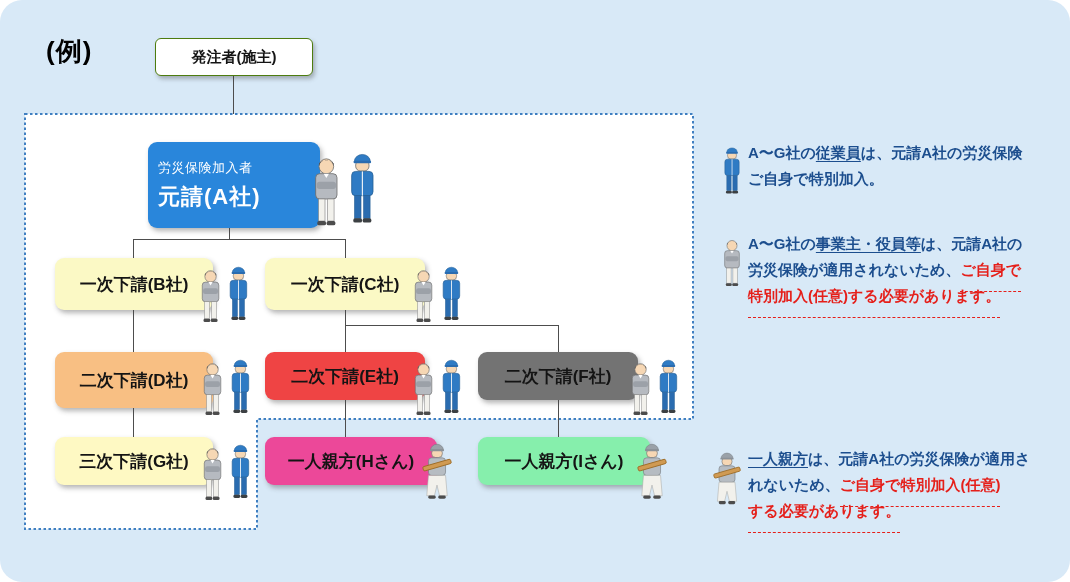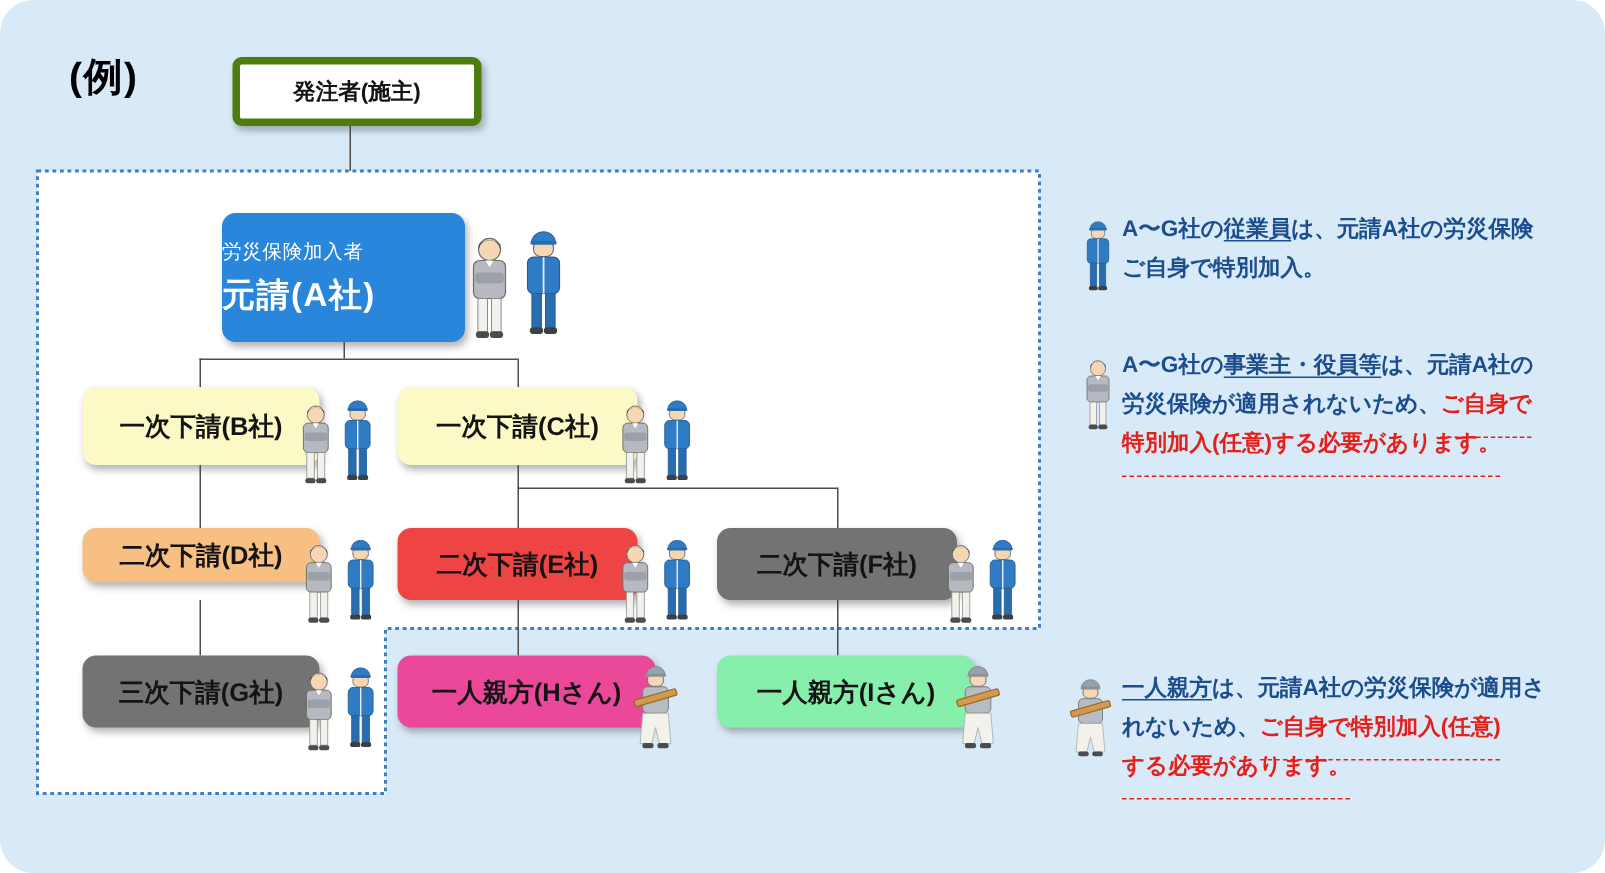--- a/index.html
+++ b/index.html
@@ -17,24 +17,24 @@
   #area-svg{position:absolute;left:0;top:0;z-index:1;}
   
   .vline,.hline{position:absolute;background:var(--line);z-index:2;}
   .vline{width:1px;}
   .hline{height:1px;}
   
   .node{position:absolute;border-radius:9px;z-index:3;
         box-shadow:2px 3px 5px rgba(70,70,70,.4);
         display:flex;align-items:center;justify-content:center;
         font-weight:bold;color:#141414;font-size:17px;white-space:nowrap;}
-  #node-orderer{border-radius:6px;background:#fff;border:5px solid #4d7c0f;
+  #node-orderer{border-radius:6px;background:#fff;border:1px solid #4d7c0f;
         box-shadow:2px 3px 4px rgba(60,60,60,.35);font-size:15px;z-index:3;}
   #node-a{flex-direction:column;align-items:flex-start;justify-content:center;
-        padding-left:0;color:#fff;}
+        padding-left:10px;color:#fff;}
   #node-a .tagline{font-size:13px;font-weight:normal;letter-spacing:.5px;margin-bottom:5px;}
   #node-a .mainline{font-size:22px;font-weight:bold;letter-spacing:1px;}
   
   #example-label{position:absolute;left:46px;top:34px;font-size:26px;font-weight:bold;
         color:#000;z-index:3;letter-spacing:1px;}
   
   .figure{position:absolute;z-index:4;}
   
   .note{position:absolute;z-index:5;color:var(--note-blue);font-size:15px;
         font-weight:bold;line-height:26px;white-space:nowrap;}
@@ -111,30 +111,30 @@
     <span class="tagline">労災保険加入者</span>
     <span class="mainline">元請(A社)</span>
   </div>
 
   <div class="node" style="left: 55px; top: 258px; width: 158px; height: 52px; background-color: rgb(251, 249, 197);">
     <span>一次下請(B社)</span>
   </div>
   <div class="node" style="left: 265px; top: 258px; width: 160px; height: 52px; background-color: rgb(251, 249, 197);">
     <span>一次下請(C社)</span>
   </div>
-  <div class="node" style="left: 55px; top: 352px; width: 158px; height: 36px; background-color: rgb(248, 191, 131);">
+  <div class="node" style="left: 55px; top: 352px; width: 158px; height: 56px; background-color: rgb(248, 191, 131);">
     <span>二次下請(D社)</span>
   </div>
   <div class="node" style="left: 265px; top: 352px; width: 160px; height: 48px; background-color: #ef4444;">
     <span>二次下請(E社)</span>
   </div>
   <div class="node" style="left: 478px; top: 352px; width: 160px; height: 48px; background-color: #737373;">
     <span>二次下請(F社)</span>
   </div>
-  <div class="node" style="left: 55px; top: 437px; width: 158px; height: 48px; background-color: #737373;">
+  <div class="node" style="left: 55px; top: 437px; width: 158px; height: 48px; background-color: #fef9c3;">
     <span>三次下請(G社)</span>
   </div>
   <div class="node" style="left: 265px; top: 437px; width: 172px; height: 48px; background-color: #ec4899;">
     <span>一人親方(Hさん)</span>
   </div>
   <div class="node" style="left: 478px; top: 437px; width: 172px; height: 48px; background-color: #86efac;">
     <span>一人親方(Iさん)</span>
   </div>
 
   <svg class="figure" style="left:309px;top:149px;" width="72" height="80" viewBox="0 0 52 60">

